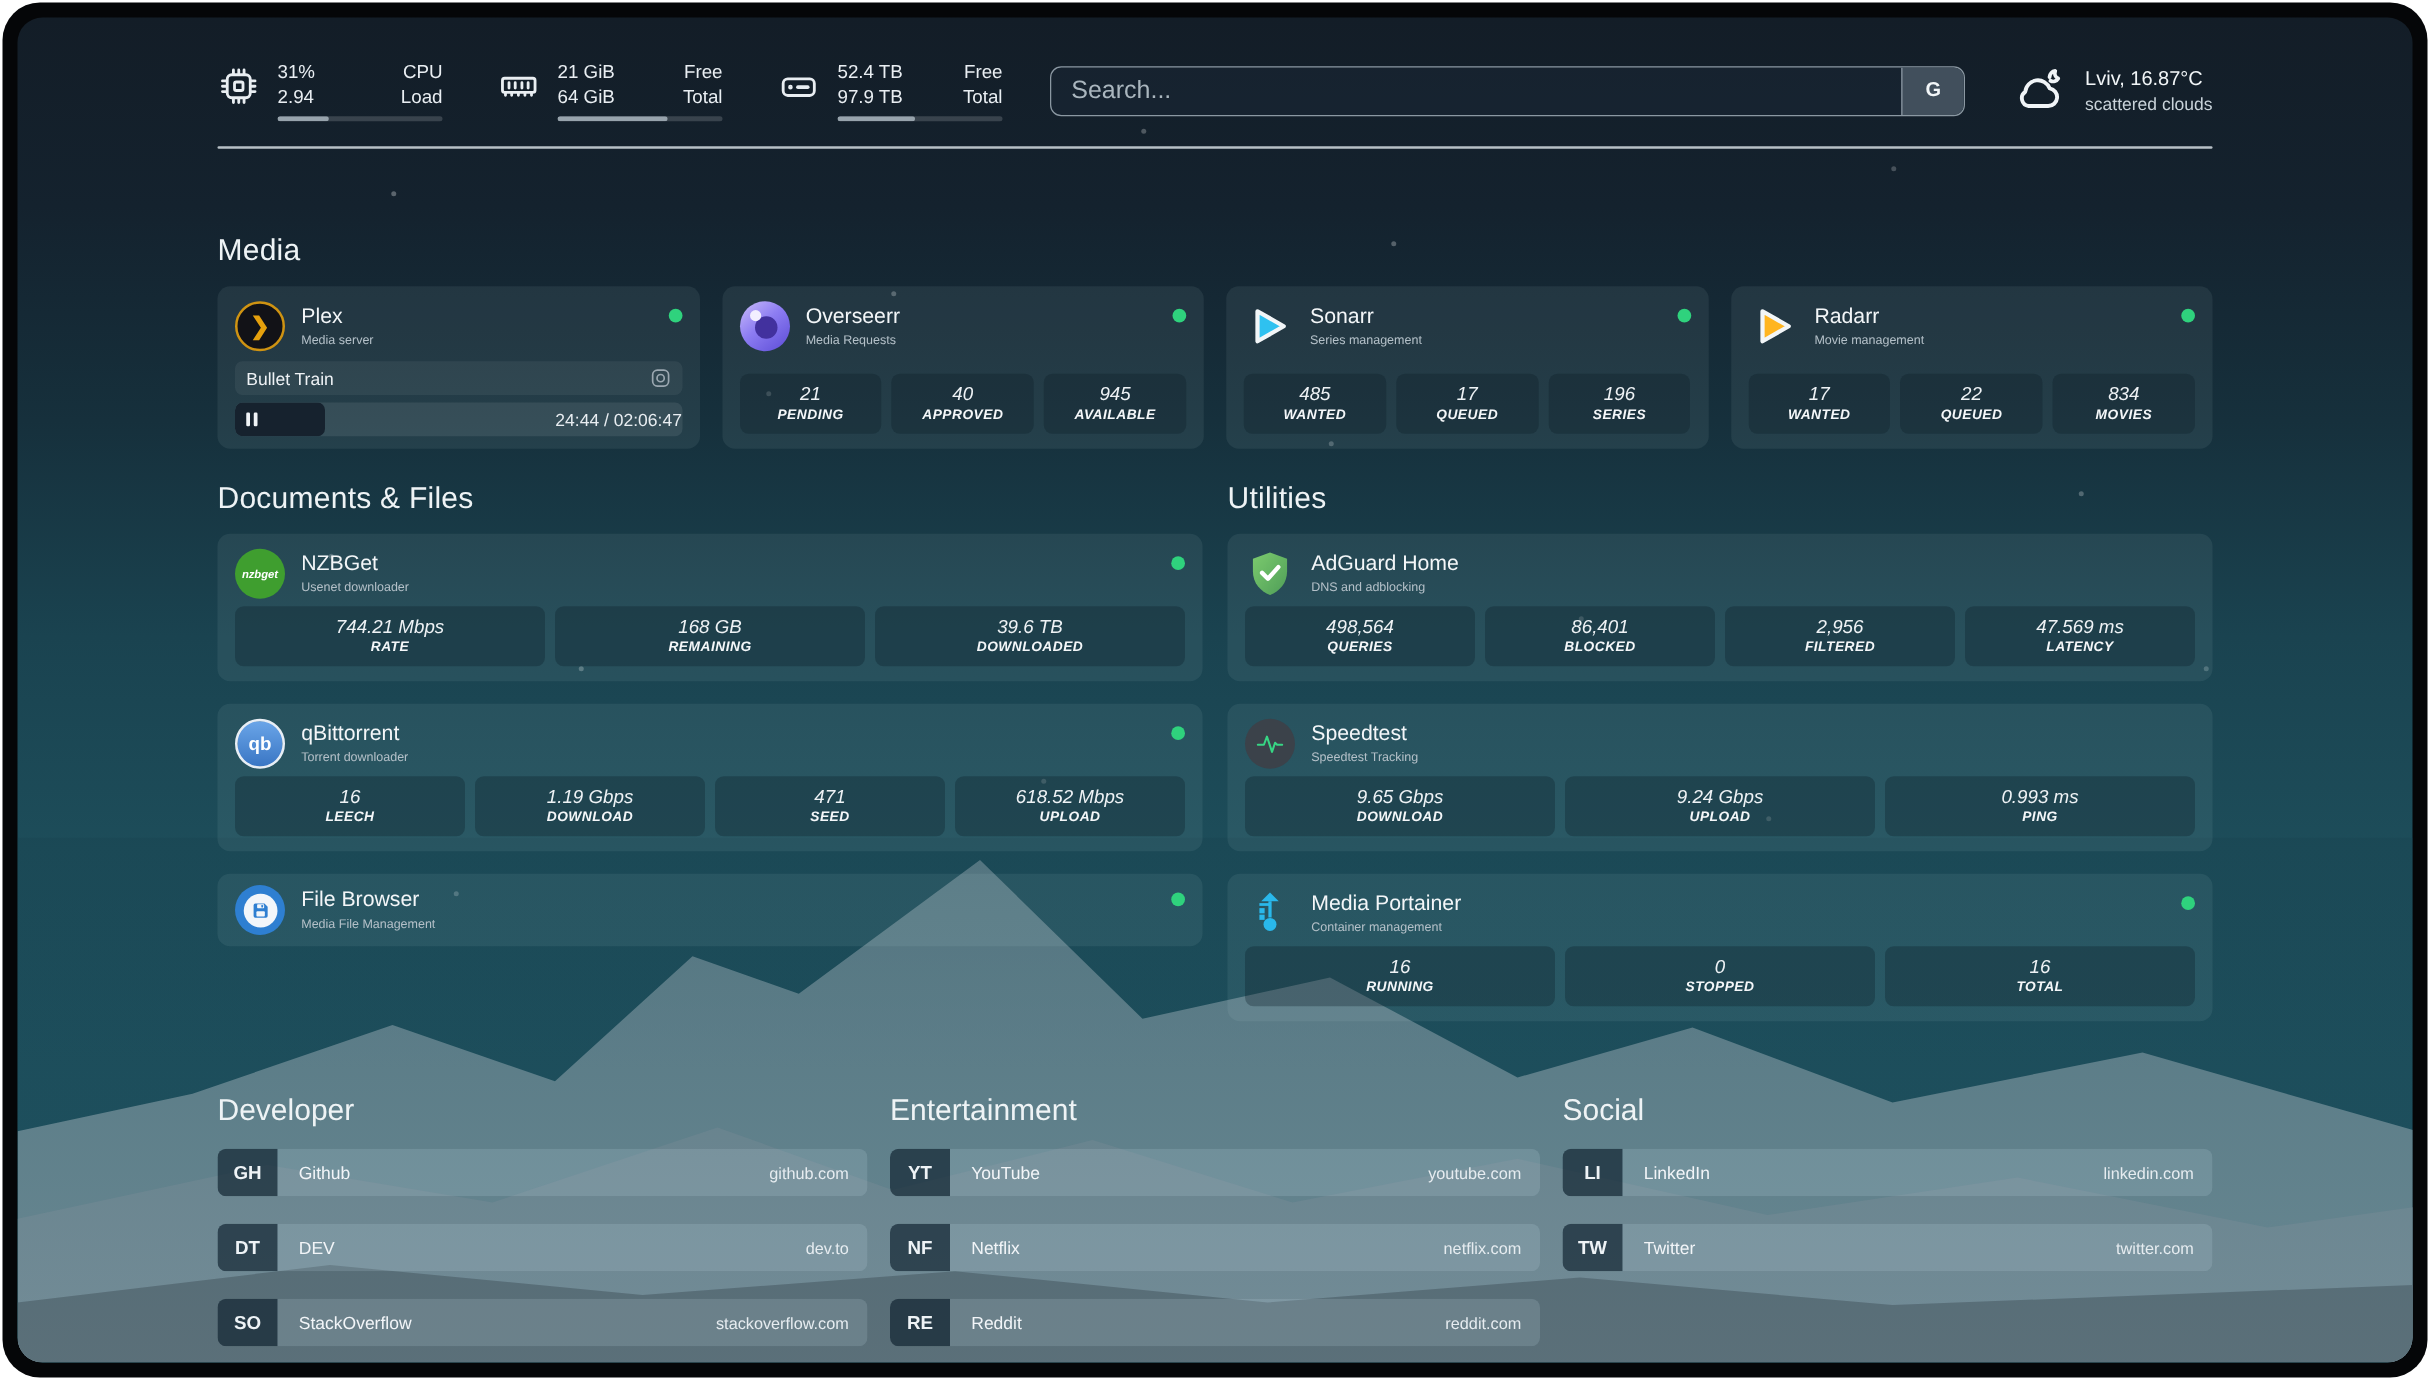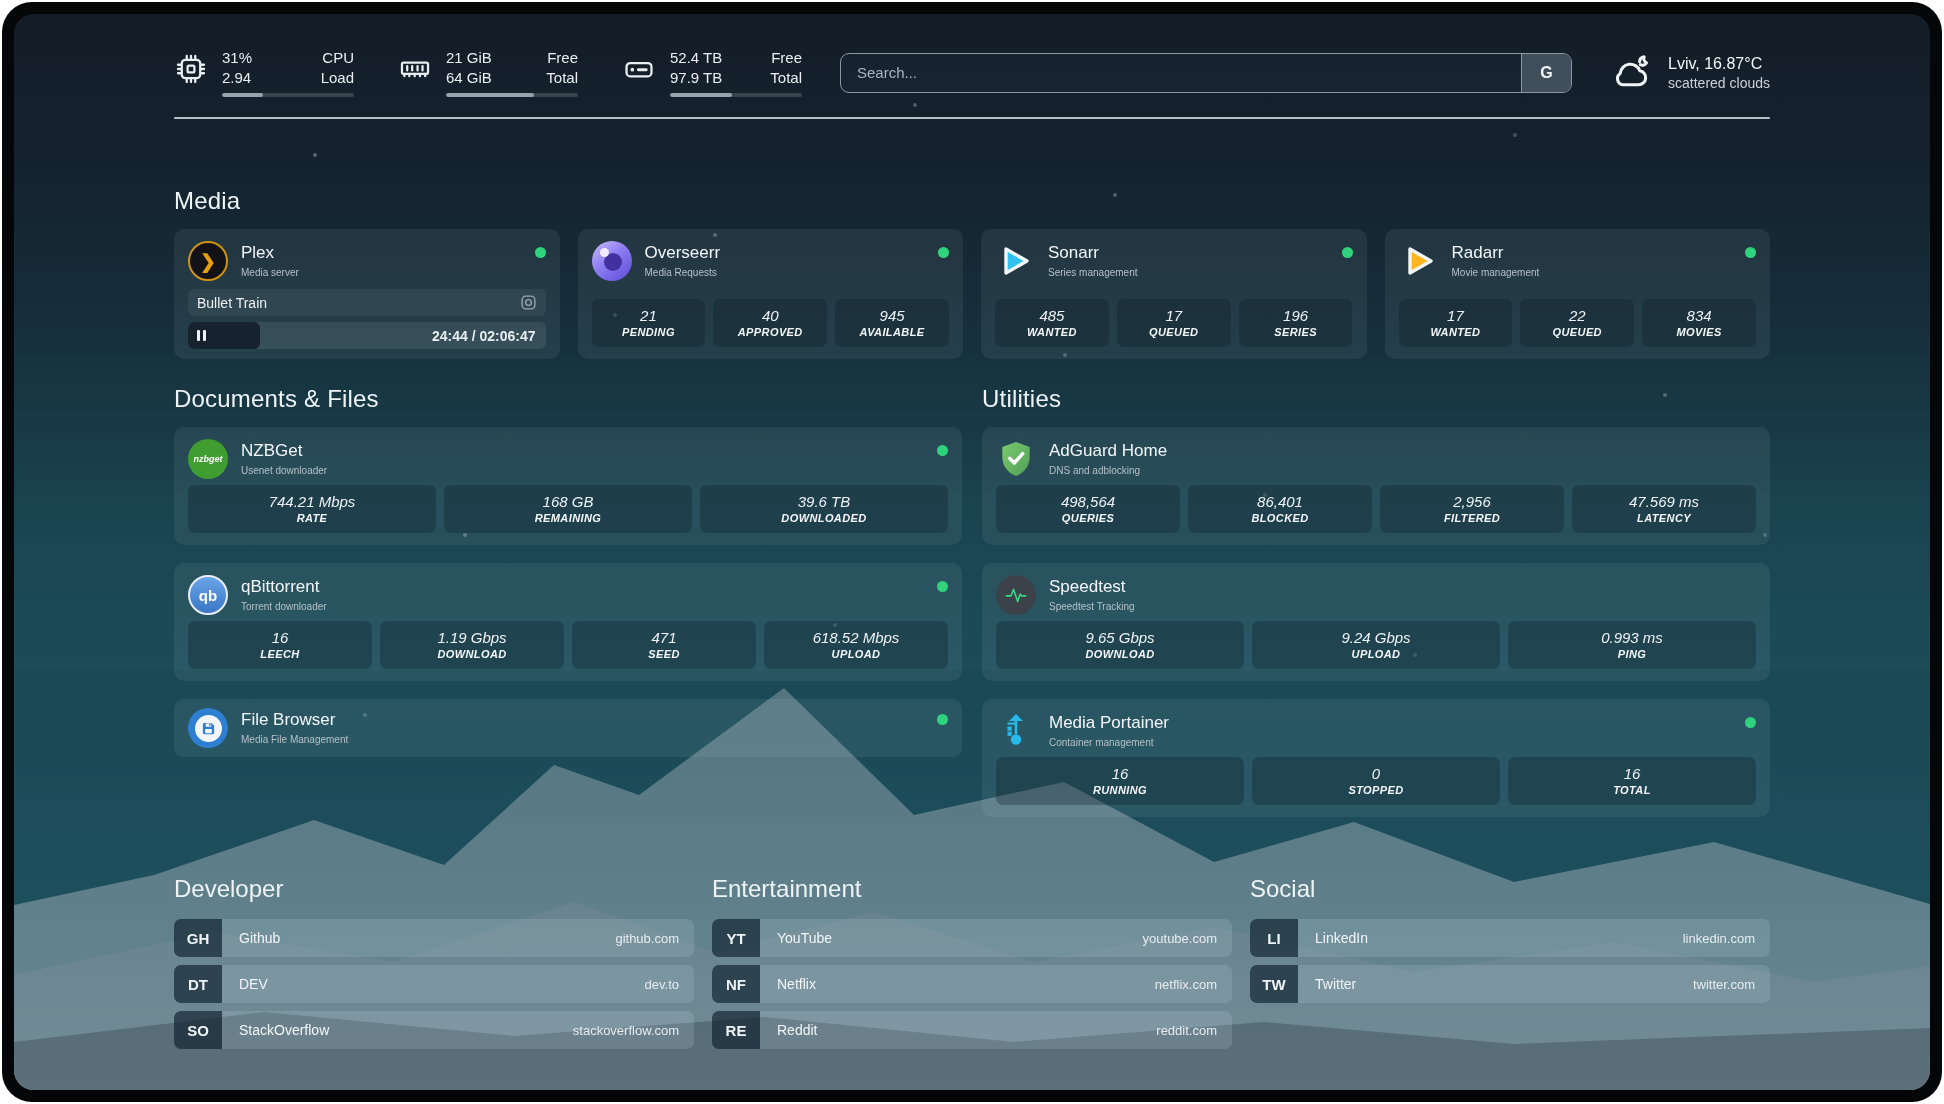--- a/index.html
+++ b/index.html
@@ -28,21 +28,21 @@
   .hw-group { display:flex; gap:44px; }
   .hw { display:flex; align-items:flex-start; gap:14px; }
   .hw-icon { margin-top:4px; display:flex; }
   .hw-cols { display:flex; justify-content:space-between; width:132px; }
   .hw-col { display:flex; flex-direction:column; font-size:15px; line-height:20px; color:#e9eef2; }
   .hw-col.right { text-align:right; }
   .hw-bar { margin-top:5px; width:132px; height:4px; border-radius:2px; background:rgba(255,255,255,.16); overflow:hidden; }
   .hw-fill { height:100%; border-radius:2px; background:#97a3ac; }
   .search { flex:1; margin:0 38px; height:40px; display:flex; align-items:stretch;
     border:1px solid #8b98a2; border-radius:9px; background:rgba(26,39,52,.55); overflow:hidden; }
-  .search-input { flex:1; background:transparent; border:0; outline:none; color:#e7edf1; font-size:15px; padding:0 16px; font-family:"Liberation Sans",sans-serif; }
+  .search-input { flex:1; background:transparent; border:0; outline:none; color:#e7edf1; font-size:20px; padding:0 16px; font-family:"Liberation Sans",sans-serif; }
   .search-input::placeholder { color:#aab6be; }
   .search-btn { width:50px; border:0; border-left:1px solid #8b98a2; background:#414f5c; color:#f2f6f8; font-size:16px; font-weight:600; cursor:pointer; font-family:"Liberation Sans",sans-serif; }
   .weather { display:flex; align-items:center; gap:14px; }
   .weather-main { font-size:16px; line-height:21px; color:#f1f5f7; }
   .weather-sub { font-size:14px; line-height:19px; color:#c9d3da; }
   .divider { height:2px; background:#c6ced4; opacity:.92; margin-top:20px; border-radius:1px; }
   
   h1 { font-size:24px; font-weight:500; color:#eef3f5; letter-spacing:.2px; }
   .sec-media { margin-top:68px; }
   .sec-media h1 { margin-bottom:14px; }
@@ -65,36 +65,36 @@
   .stat { flex:1; background:rgba(9,27,38,.30); border-radius:7px; height:48px; display:flex; flex-direction:column; align-items:center; justify-content:center; }
   .stat-v { font-size:15px; color:#eef2f5; line-height:19px; }
   .stat-l { font-size:11px; font-weight:700; color:#f4f7f9; letter-spacing:.4px; line-height:15px; }
   
   .np-title-row { display:flex; align-items:center; background:rgba(255,255,255,.06); border-radius:6px; height:27px; padding:0 9px; margin-top:8px; }
   .np-title { flex:1; font-size:14px; color:#eef2f5; }
   .np-progress { position:relative; display:flex; align-items:center; background:rgba(255,255,255,.085); border-radius:6px; height:27px; margin-top:6px; overflow:hidden; }
   .np-elapsed { position:absolute; left:0; top:0; bottom:0; background:#16222e; border-radius:6px; display:flex; align-items:center; padding-left:9px; }
   .pause-icon { display:inline-flex; gap:3px; }
   .pause-icon i { width:3px; height:11px; background:#f0f4f7; border-radius:1px; }
-  .np-time { margin-left:auto; padding-right:10px; font-size:14px; color:#e8edf1; position:relative;font-weight:bold; }
+  .np-time { margin-left:auto; font-size:14px; color:#e8edf1; position:relative; }
   
   .circle { width:40px; height:40px; border-radius:50%; display:flex; align-items:center; justify-content:center; }
   .plex-circle { background:#121217; border:2px solid #cf9312; color:#e5a00d; font-size:19px; font-weight:700; }
   .ovs-circle { background:linear-gradient(140deg,#cabcfa 0%,#8d7df2 45%,#5b4bd6 100%); position:relative; overflow:hidden; }
   .ovs-pupil { position:absolute; width:18px; height:18px; border-radius:50%; background:#42319e; left:12px; top:12px; }
   .ovs-glint { position:absolute; width:9px; height:9px; border-radius:50%; background:#f2eeff; left:8px; top:7px; }
   .nzb-circle { background:#3f9e2f; color:#fff; font-size:9px; font-style:italic; font-weight:600; }
   .qb-circle { background:linear-gradient(180deg,#6aa5e8,#3a76c4); border:2px solid #e8eef5; color:#fff; font-size:15px; font-weight:600; }
   .fb-circle { background:#2e7fd1; }
   .fb-inner { width:27px; height:27px; border-radius:50%; background:#f2f6fa; display:flex; align-items:center; justify-content:center; }
   .st-circle { background:#3b424a; }
   
   .bm-section { display:grid; grid-template-columns:1fr 1fr 1fr; gap:18px; margin-top:58px; padding-bottom:46px; }
   .bm-group h2 { font-size:24px; font-weight:500; color:#eef3f5; margin-bottom:16px; }
-  .bm-list { display:flex; flex-direction:column; gap:8px; }
+  .bm-list { display:flex; flex-direction:column; gap:22px; }
   .bm { display:flex; align-items:stretch; height:38px; border-radius:7px; overflow:hidden; cursor:pointer; text-decoration:none; color:inherit; }
   .bm-abbr { width:48px; background:rgba(14,32,46,.66); display:flex; align-items:center; justify-content:center; font-size:15px; font-weight:600; color:#eef3f6; }
   .bm-body { flex:1; display:flex; align-items:center; background:rgba(196,220,232,.17); }
   .bm-name { padding-left:17px; font-size:14px; color:#f2f5f8; }
   .bm-url { margin-left:auto; padding-right:15px; font-size:13px; color:#e6ecf0; }
   svg { display:block; }
 </style>
 </head>
 <body>
 

